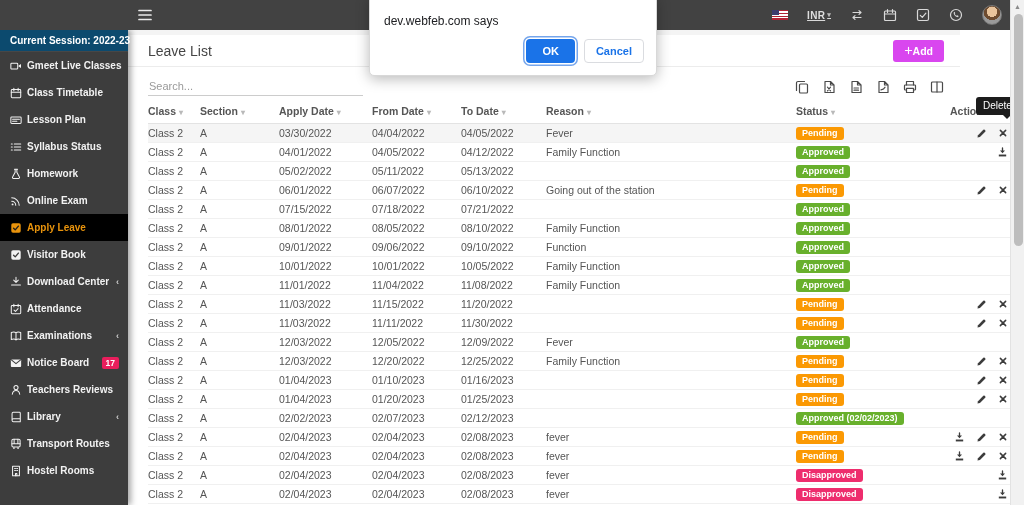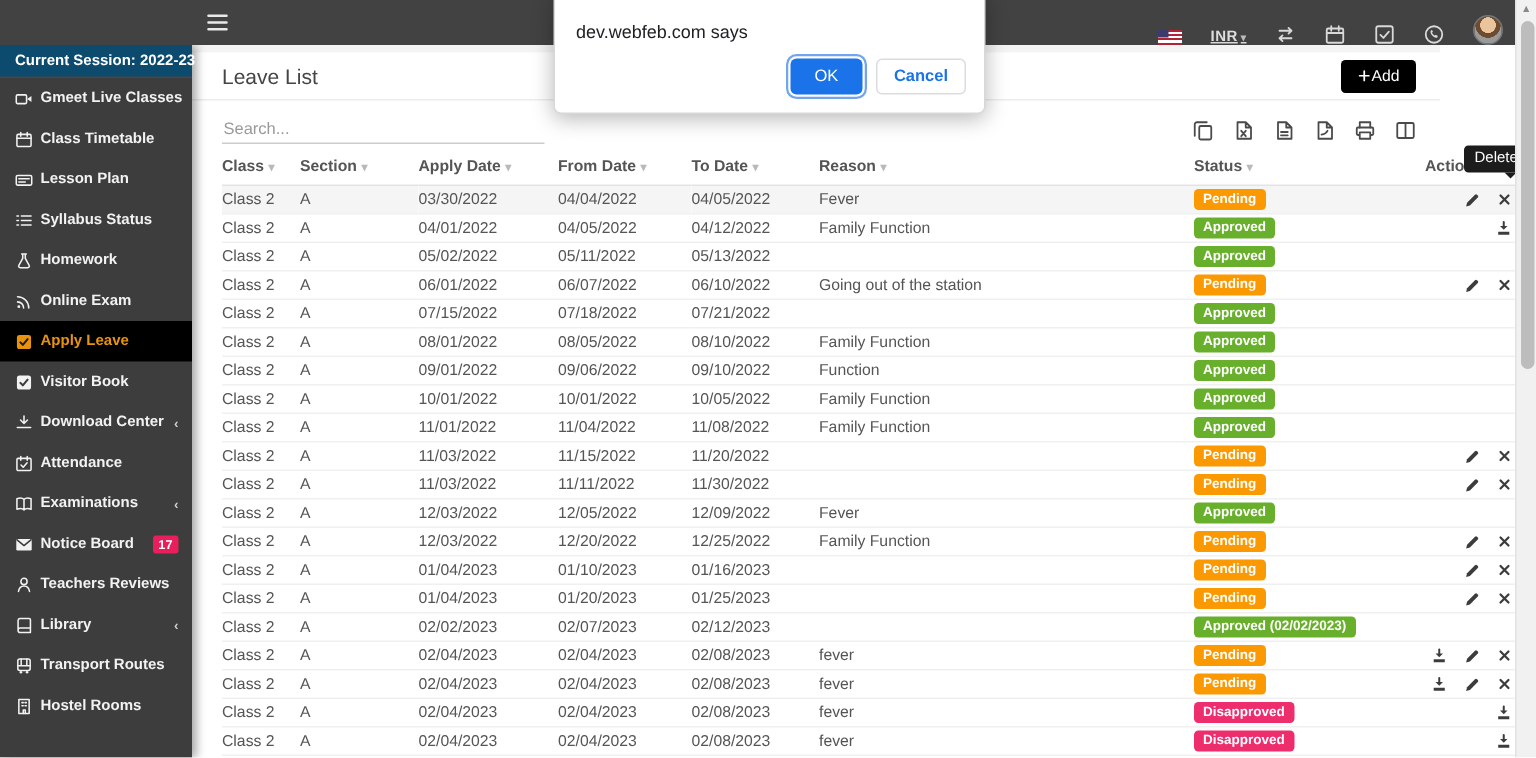--- a/index.html
+++ b/index.html
@@ -2,21 +2,21 @@
 <html><head>
 <meta charset="utf-8">
 <style>
   * { margin:0; padding:0; box-sizing:border-box; }
   html,body { width:1024px; height:505px; overflow:hidden; font-family:"Liberation Sans",sans-serif; background:#fff; }
   .screen { position:relative; width:1024px; height:505px; overflow:hidden; }
 
   
   .navbar { position:absolute; top:0; left:0; width:1024px; height:30px; background:#424242; z-index:5; }
   .hamburger { position:absolute; left:138px; top:8px; color:#e9e9e9; cursor:pointer; }
-  .nav-right { position:absolute; right:22px; top:0; height:30px; display:flex; align-items:flex-end; gap:19px; color:#d9d9d9;text-decoration:underline; }
+  .nav-right { position:absolute; right:22px; top:0; height:30px; display:flex; align-items:center; gap:19px; color:#d9d9d9;text-decoration:underline; }
   .nav-ic { display:flex; align-items:center; cursor:pointer; }
   .flag { width:16px; height:10px; background:repeating-linear-gradient(#b22234 0 1.4px,#fff 1.4px 2.8px); position:relative; flex:none; }
   .flag::after { content:''; position:absolute; left:0; top:0; width:7px; height:5px; background:#3c3b6e; }
   .currency { font-size:10px; font-weight:bold; color:#ddd; letter-spacing:.3px; display:flex; align-items:center; gap:2px; cursor:pointer; }
   .currency .crt { font-size:7px; color:#bbb; }
   .avatar { width:20px; height:20px; border-radius:50%; background:radial-gradient(circle at 50% 32%, #e9c49c 0 34%, #6d4b2f 35% 55%, #9a9a9a 56%); border:1px solid #777; cursor:pointer; }
 
   
   .sidebar { position:absolute; top:30px; left:0; width:128px; height:475px; background:#3d3d3d; z-index:4; box-shadow:3px 0 6px rgba(0,0,0,.35); }
   .session { height:22px; line-height:22px; padding-left:10px; color:#fff; font-size:10px; font-weight:bold; background:#0c4a6e; border-bottom:1px solid #474747; white-space:nowrap; }
@@ -24,21 +24,21 @@
   .menu-item .s-icon { width:17px; flex:none; display:flex; align-items:center; }
   .menu-item.active { background:#000; color:#e8930c; }
   .s-badge { margin-left:auto; background:#e91e5c; color:#fff; font-size:8.5px; font-weight:bold; padding:1px 4px; border-radius:2px; }
   .s-chevron { margin-left:auto; color:#cfcfcf; font-size:9px; }
 
   
   .main { position:absolute; left:128px; top:30px; width:832px; height:475px; background:#f4f4f4; }
   .card { position:absolute; left:0; right:0; top:5px; bottom:0; background:#fff; }
   .page-head { height:32px; border-bottom:1px solid #ececec; display:flex; align-items:center; padding:0 16px 0 20px; }
   .page-title { font-size:14px; color:#454545; }
-  .add-btn { margin-left:auto; background:#000000; color:#fff; font-size:10.5px; font-weight:normal; padding:5px 11px; border-radius:3px; border:none; display:flex; align-items:center; gap:0; cursor:pointer; }
+  .add-btn { margin-left:auto; background:#d946ef; color:#fff; font-size:10.5px; font-weight:bold; padding:5px 11px; border-radius:3px; border:none; display:flex; align-items:center; gap:0; cursor:pointer; }
   .toolbar { display:flex; align-items:flex-end; padding:10px 16px 4px 20px; }
   .search { width:215px; border:none; border-bottom:1px solid #ccc; font-size:11px; padding:3px 1px; color:#555; outline:none; background:transparent; }
   .search::placeholder { color:#9a9a9a; }
   .export-icons { margin-left:auto; display:flex; gap:13px; color:#4a4a4a; padding-bottom:2px; }
   .export-icons .exp { cursor:pointer; display:flex; }
 
   table.grid { width:862px; margin-left:20px; border-collapse:collapse; table-layout:fixed; }
   th { text-align:left; font-size:10.5px; font-weight:bold; color:#555; padding:5px 0 6px; border-bottom:1px solid #e3e3e3; cursor:pointer; white-space:nowrap; }
   th .caret { color:#b9b9b9; font-size:8px; margin-left:3px; }
   td { font-size:10.5px; color:#555; height:19px; padding:0; border-bottom:1px solid #f0f0f0; white-space:nowrap; overflow:hidden; }
@@ -48,21 +48,21 @@
   .badge.approved { background:#68b02c; }
   .badge.disapproved { background:#ee2d6d; }
   .actions { display:flex; gap:11px; justify-content:flex-end; align-items:center; color:#3c3c3c; padding-right:2px; }
   .act { display:flex; cursor:pointer; }
 
   
   .dialog { position:absolute; left:369px; top:-5px; width:288px; background:#fff; border:1px solid #d8d8d8; border-radius:5px; box-shadow:0 3px 14px rgba(0,0,0,.28); z-index:20; padding:16px 12px 12px 12px; }
   .dialog-title { font-size:12px; color:#202124; margin:2px 0 11px 2px; }
   .dialog-msg { font-size:11px; color:#3c4043; margin:0 0 15px 2px; }
   .dialog-buttons { display:flex; justify-content:flex-end; gap:9px; }
-  .btn-ok { background:#1a73e8; color:#fff; border:none; border-radius:4px; font-size:11px; font-weight:normal; padding:5px 16px; cursor:pointer; box-shadow:0 0 0 1.5px #fff, 0 0 0 3px #74a5ec; }
+  .btn-ok { background:#1a73e8; color:#fff; border:none; border-radius:4px; font-size:11px; font-weight:bold; padding:5px 16px; cursor:pointer; box-shadow:0 0 0 1.5px #fff, 0 0 0 3px #74a5ec; }
   .btn-cancel { background:#fff; color:#1a73e8; border:1px solid #dadce0; border-radius:4px; font-size:11px; font-weight:bold; padding:5px 11px; cursor:pointer; }
 
   
   .tooltip { position:absolute; left:976px; top:97px; background:#1c1c1c; color:#fff; font-size:10px; padding:3px 7px 4px; border-radius:3px; z-index:15; }
   .tooltip::after { content:''; position:absolute; left:62%; top:100%; border:4px solid transparent; border-top-color:#1c1c1c; }
 
   
   .scrollbar { position:absolute; right:0; top:0; width:14px; height:505px; background:#f1f1f1; border-left:1px solid #e2e2e2; z-index:30; }
   .scroll-up { height:13px; text-align:center; color:#8a8a8a; font-size:7px; line-height:13px; }
   .thumb { position:absolute; left:2.5px; top:14px; width:9px; height:232px; background:#bdbdbd; border-radius:5px; cursor:pointer; }

